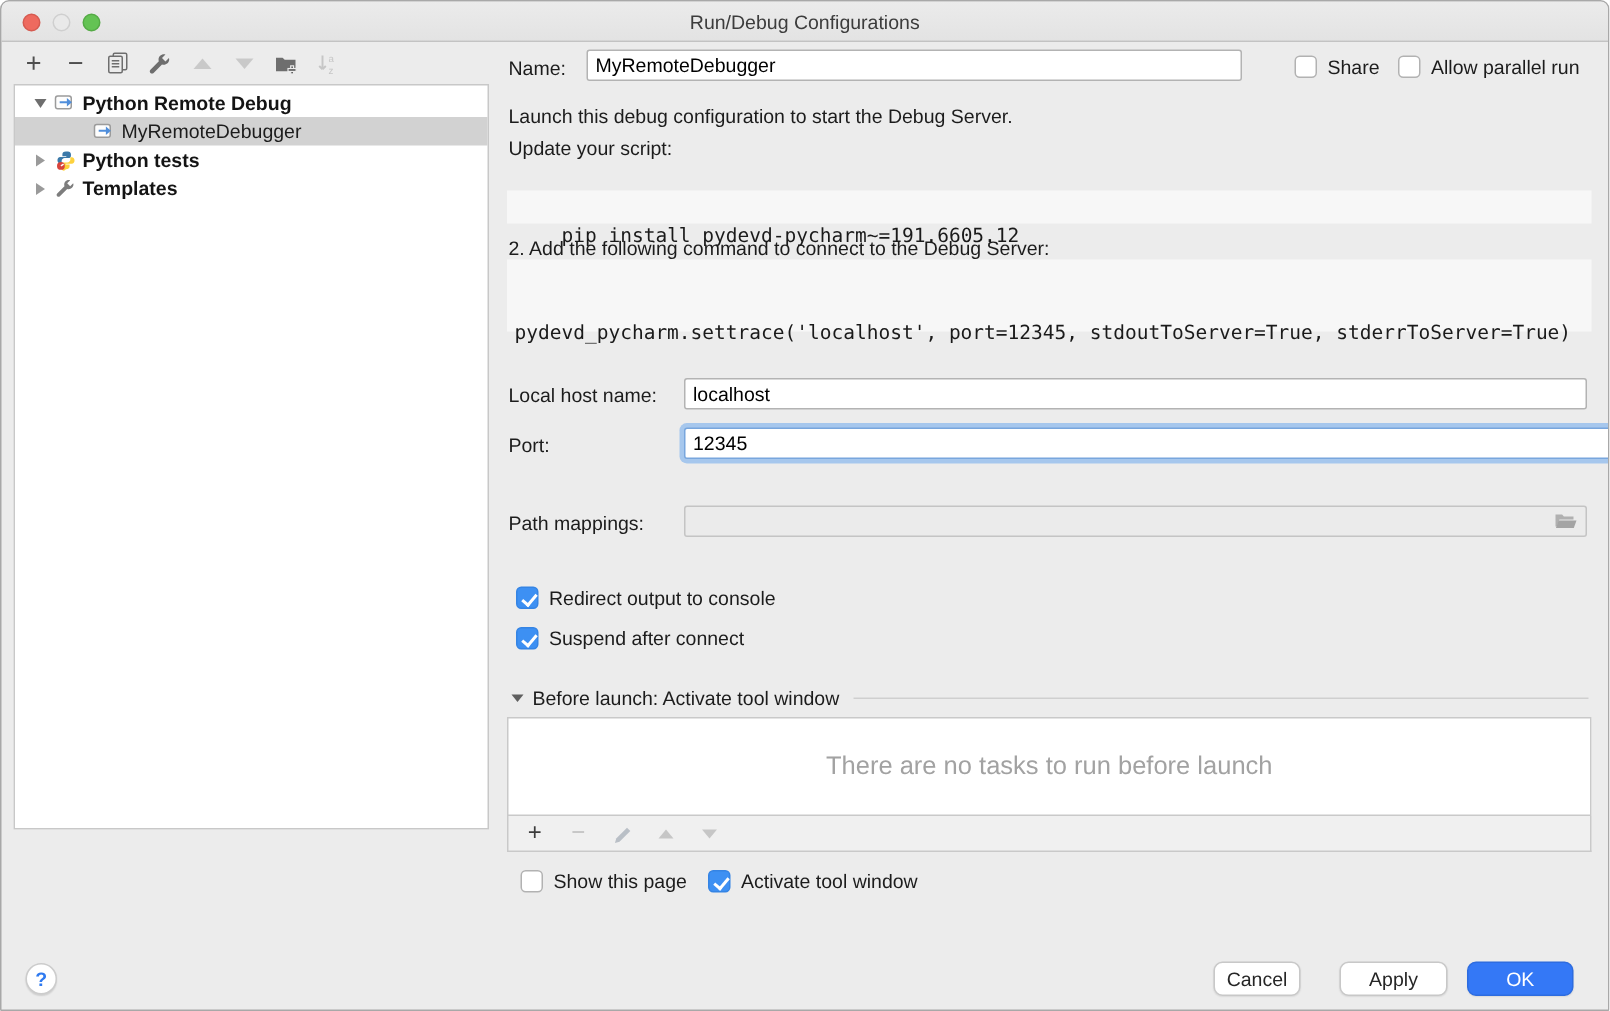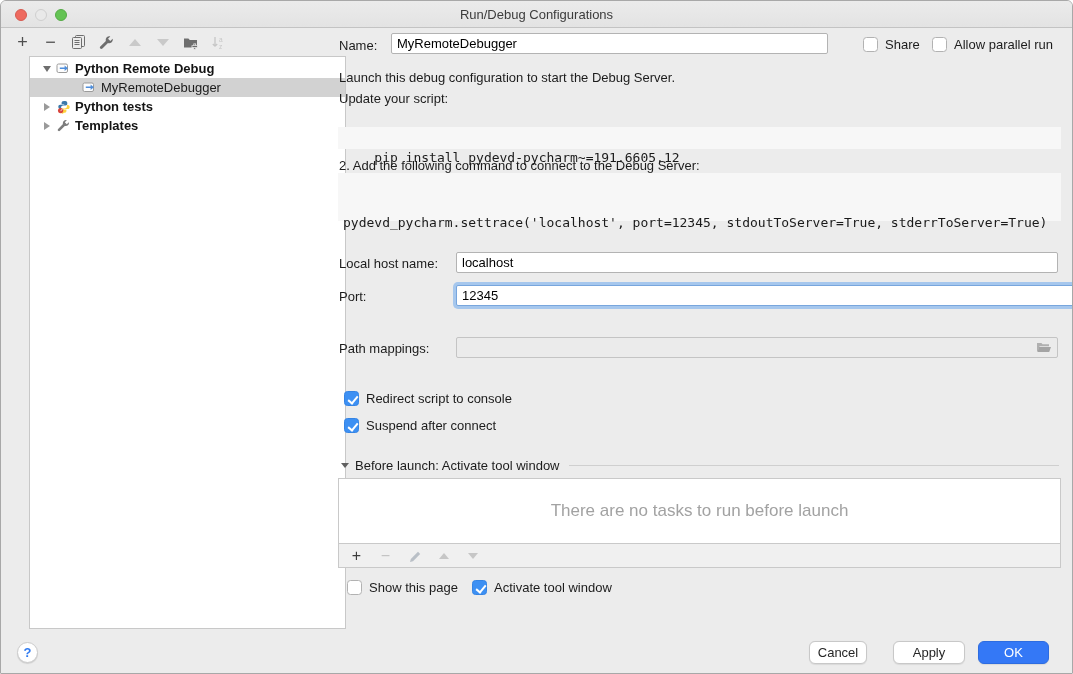--- a/index.html
+++ b/index.html
@@ -31,22 +31,22 @@
 
   
   .side-toolbar { position:absolute; left:13px; top:31px; height:20px; display:flex; align-items:center; gap:11px; }
   .tbi { width:17px; height:17px; display:flex; align-items:center; justify-content:center; }
   .glyph { font-size:18px; line-height:16px; color:#4f4f4f; font-weight:400; }
   .tri-up-dis { width:0; height:0; border-left:6px solid transparent; border-right:6px solid transparent; border-bottom:7px solid #c9c9c9; }
   .tri-dn-dis { width:0; height:0; border-left:6px solid transparent; border-right:6px solid transparent; border-top:7px solid #c9c9c9; }
 
   
   .tree-panel {
-    position:absolute; left:8px; top:55px; width:317px; height:573px;
-    background:#ffffff; border:1px solid #c8c8c8; padding-top:2px;margin-left:20px;
+    position:absolute; left:8px; top:55px; width:317px; height:497px;
+    background:#ffffff; border:1px solid #c8c8c8; padding-top:2px;
   }
   .tree-row { height:19px; display:flex; align-items:center; font-size:13px; }
   .tree-row.bold { font-weight:bold; color:#141414; }
   .tree-row.selected { background:#d2d2d2; }
   .tw { width:10px; margin-left:12px; display:flex; justify-content:center; }
   .tri-right { width:0; height:0; border-top:4px solid transparent; border-bottom:4px solid transparent; border-left:6px solid #9a9a9a; }
   .tri-down  { width:0; height:0; border-left:4px solid transparent; border-right:4px solid transparent; border-top:6px solid #6e6e6e; }
   .ticon { width:15px; height:14px; margin:0 4px 0 4px; display:flex; align-items:center; justify-content:center; }
   .tree-row.child { padding-left:48px; }
 
@@ -245,21 +245,21 @@
   <div class="pos disabled-field" style="left:455px; top:336px; width:602px;">
     <span></span>
     <svg width="16" height="13" viewBox="0 0 16 13">
       <path d="M1 2h4.4l1.2 1.3H13v2H3.6L1.8 10H1z" fill="#b0b0b0"></path>
       <path d="M3 6h12l-1.8 5H1.3z" fill="#a4a4a4"></path>
     </svg>
   </div>
 
   <div class="pos row" style="left:343px; top:388px;">
     <span class="cb checked"></span>
-    <span class="lbl">Redirect script to console</span>
+    <span class="lbl">Redirect output to console</span>
   </div>
   <div class="pos row" style="left:343px; top:415px;">
     <span class="cb checked"></span>
     <span class="lbl">Suspend after connect</span>
   </div>
 
   <div class="pos bl-header" style="left:340px; top:457px; width:718px;">
     <span class="bl-arrow"></span>
     <span class="lbl">Before launch: Activate tool window</span>
     <span class="bl-line"></span>

